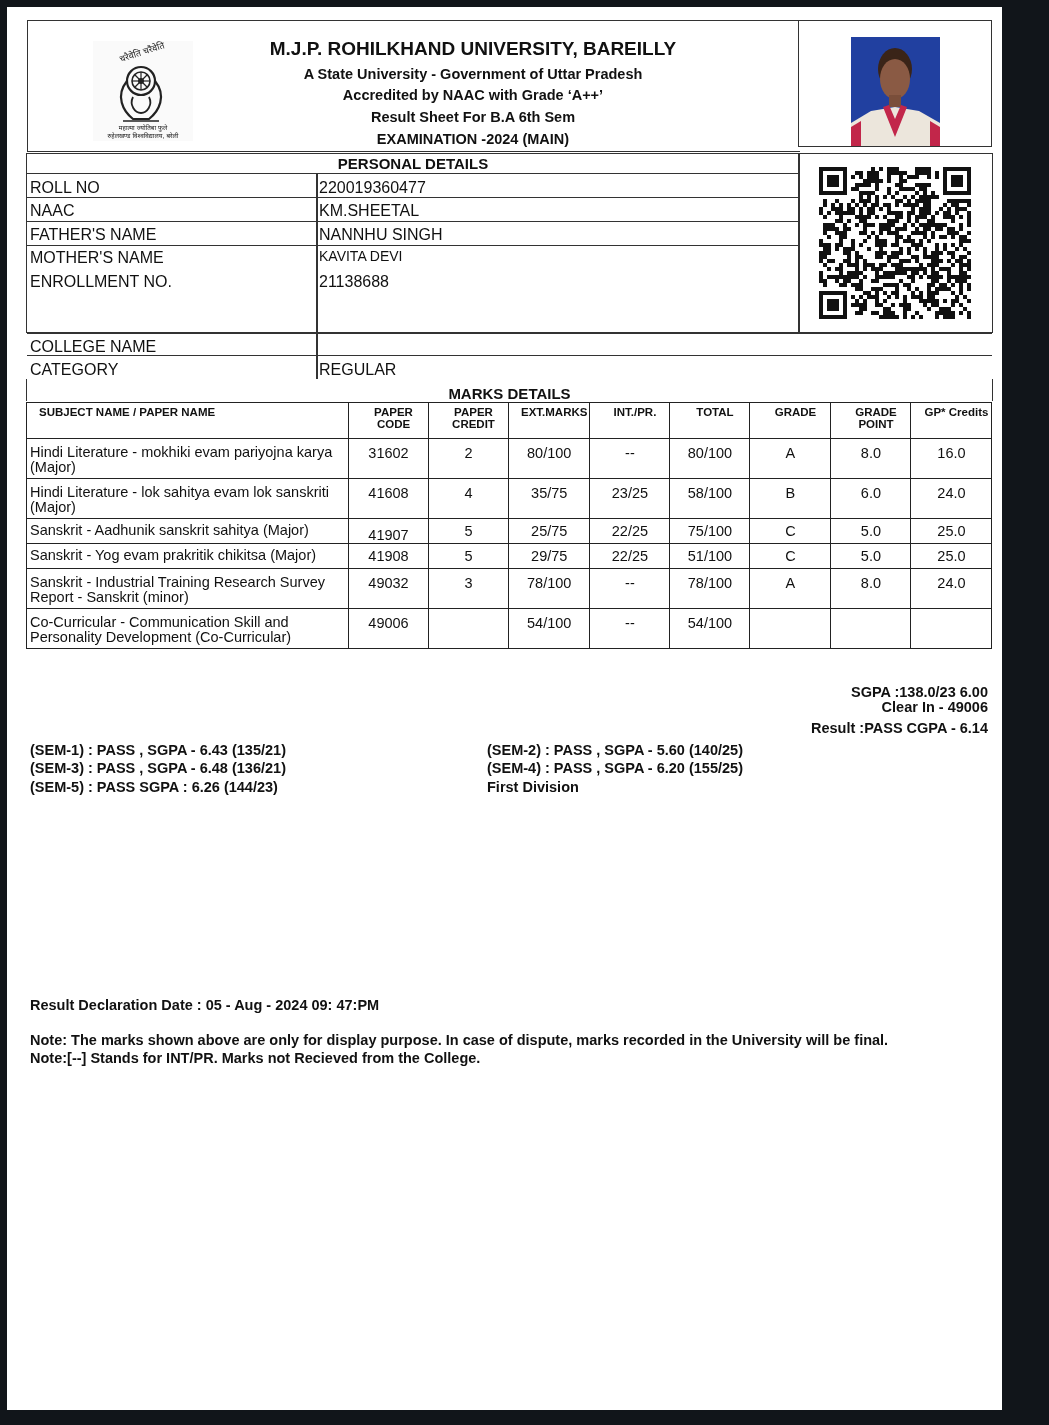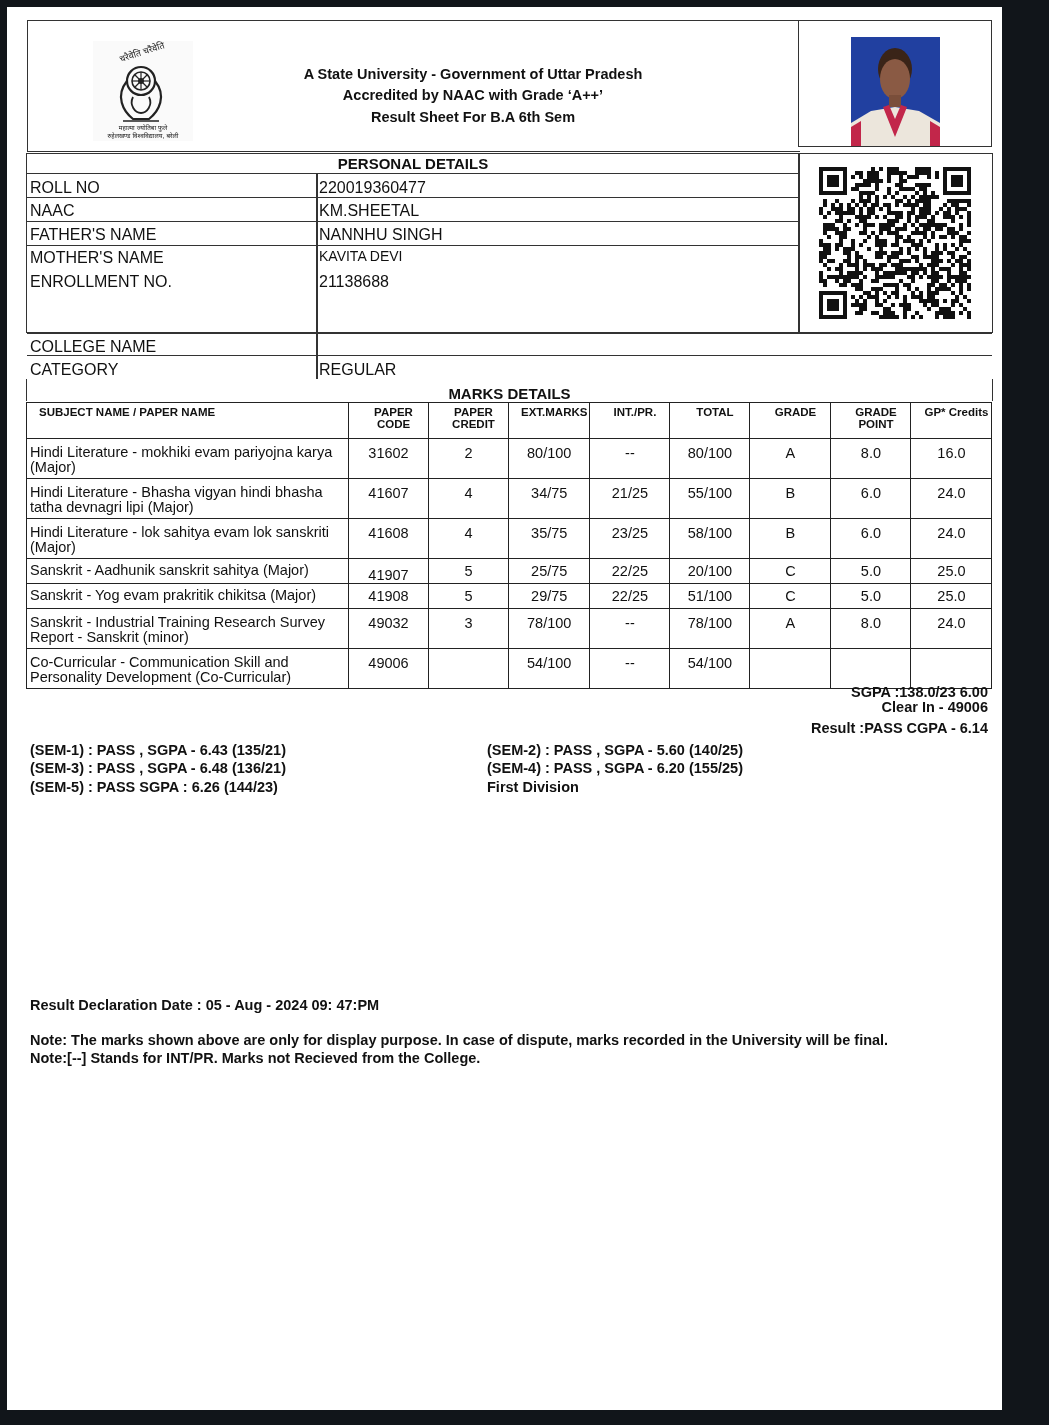--- a/index.html
+++ b/index.html
@@ -47,23 +47,25 @@
           <line x1="42" y1="34" x2="54" y2="46"></line>
             <line x1="54" y1="34" x2="42" y2="46"></line>
         </g>
         <path d="M34 40 C 22 55, 30 70, 40 78 L 56 78 C 66 70, 74 55, 62 40" fill="none" stroke="#222" stroke-width="2.2"></path>
         <path d="M40 56 C 36 64, 42 72, 48 72 C 54 72, 60 64, 56 56" fill="none" stroke="#222" stroke-width="1.8"></path>
         <path d="M30 80 L 66 80" stroke="#222" stroke-width="1.5"></path>
         <text x="50" y="89" font-size="6.3" text-anchor="middle" font-family="DejaVu Sans, sans-serif" fill="#222">महात्मा ज्योतिबा फुले</text>
         <text x="50" y="97" font-size="6.3" text-anchor="middle" font-family="DejaVu Sans, sans-serif" fill="#222">रुहेलखण्ड विश्वविद्यालय, बरेली</text>
       </svg>
     </div>
+    <div class="hdr-text" style="top:17px;font-size:19px;">M.J.P. ROHILKHAND UNIVERSITY, BAREILLY</div>
     <div class="hdr-text" style="top:45px;font-size:14.5px;">A State University - Government of Uttar Pradesh</div>
     <div class="hdr-text" style="top:66px;font-size:14.5px;">Accredited by NAAC with Grade ‘A++’</div>
     <div class="hdr-text" style="top:88px;font-size:14.5px;">Result Sheet For B.A 6th Sem</div>
+    <div class="hdr-text" style="top:110px;font-size:14.5px;">EXAMINATION -2024 (MAIN)</div>
   </div>
 
   <div class="photo-box">
     <div class="photo">
       <svg width="89" height="109" viewBox="0 0 89 109">
         <rect width="89" height="109" fill="#2140a0"></rect>
         <ellipse cx="44" cy="32" rx="17" ry="21" fill="#3a2418"></ellipse>
         <ellipse cx="44" cy="42" rx="15" ry="20" fill="#8a5a44"></ellipse>
         <rect x="38" y="58" width="12" height="12" fill="#7a4e3a"></rect>
         <path d="M0 86 L 20 74 L 44 70 L 68 74 L 89 86 L 89 109 L 0 109 Z" fill="#ece6dc"></path>
@@ -154,48 +156,37 @@
           <td>31602</td>
           <td>2</td>
           <td>80/100</td>
           <td>--</td>
           <td>80/100</td>
           <td>A</td>
           <td>8.0</td>
           <td>16.0</td>
         </tr>
         <tr style="height: 40px;">
-          <td class="subj">Hindi Literature - Bhasha vigyan hindi bhasha tatha devnagri lipi (Major)</td>
-          <td>41607</td>
-          <td>4</td>
-          <td>34/75</td>
-          <td>21/25</td>
-          <td>55/100</td>
-          <td>B</td>
-          <td>6.0</td>
-          <td>24.0</td>
-        </tr>
-        <tr style="height: 40px;">
           <td class="subj">Hindi Literature - lok sahitya evam lok sanskriti (Major)</td>
           <td>41608</td>
           <td>4</td>
           <td>35/75</td>
           <td>23/25</td>
           <td>58/100</td>
           <td>B</td>
           <td>6.0</td>
           <td>24.0</td>
         </tr>
         <tr style="height: 25px;">
           <td class="subj" style="padding-top: 4px;">Sanskrit - Aadhunik sanskrit sahitya (Major)</td>
           <td style="padding-top: 8px;">41907</td>
           <td style="padding-top: 4px;">5</td>
           <td style="padding-top: 4px;">25/75</td>
           <td style="padding-top: 4px;">22/25</td>
-          <td style="padding-top: 4px;">20/100</td>
+          <td style="padding-top: 4px;">75/100</td>
           <td style="padding-top: 4px;">C</td>
           <td style="padding-top: 4px;">5.0</td>
           <td style="padding-top: 4px;">25.0</td>
         </tr>
         <tr style="height: 25px;">
           <td class="subj" style="padding-top: 4px;">Sanskrit - Yog evam prakritik chikitsa (Major)</td>
           <td style="padding-top: 4px;">41908</td>
           <td style="padding-top: 4px;">5</td>
           <td style="padding-top: 4px;">29/75</td>
           <td style="padding-top: 4px;">22/25</td>

